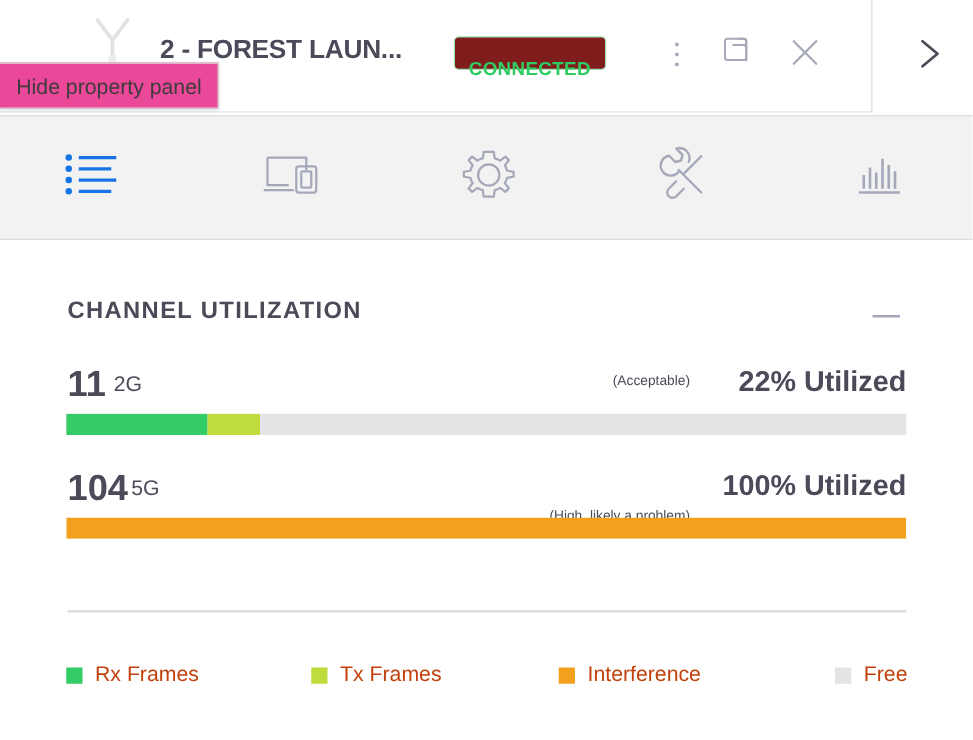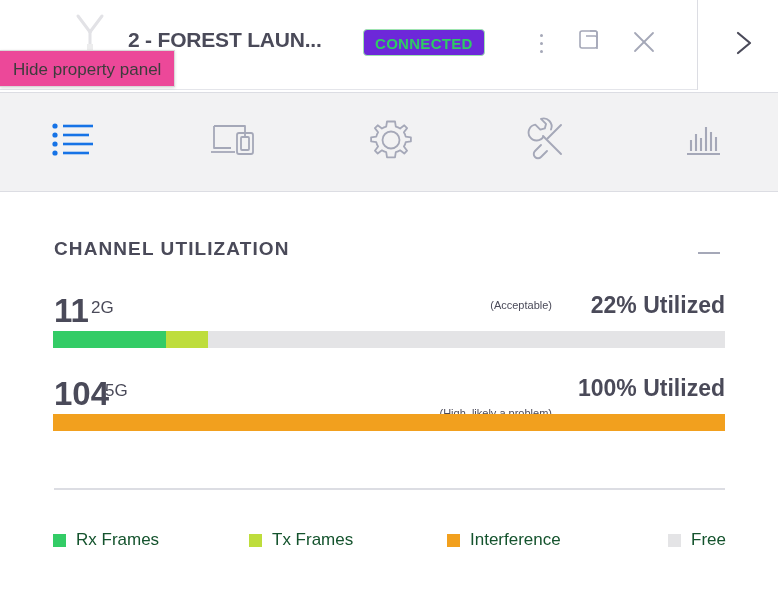--- a/index.html
+++ b/index.html
@@ -60,29 +60,29 @@
     letter-spacing: -0.2px;
     white-space: nowrap;
   }
 
   .status-badge {
     position: absolute;
     left: 363px;
     top: 29px;
     height: 27px;
     line-height: 27px;
-    padding: 0 11px;
+    padding: 12px 11px;
     border: 1px solid #9ee3b0;
     border-radius: 4px;
     color: #2ecc63;
     font-size: 15px;
     font-weight: bold;
     letter-spacing: 0.3px;
     box-sizing: border-box;
-    background: #6d28d9;
+    background: #7f1d1d;
   }
 
   .icon-btn {
     position: absolute;
     color: #a5a8b8;
   }
   .icon-kebab  { left: 532px; top: 28px; width: 20px; height: 30px; }
   .icon-popout { left: 572px; top: 28px; width: 32px; height: 30px; }
   .icon-close  { left: 628px; top: 28px; width: 32px; height: 30px; }
   .icon-chevron{ left: 728px; top: 26px; width: 30px; height: 34px; color:#4a4a59; }
@@ -181,21 +181,21 @@
 
   
   .chan-row { position: absolute; left: 0; width: 778px; }
   .chan-row.r0 { top: 100px; }
   .chan-row.r1 { top: 183px; }
 
   .chan-num {
     position: absolute;
     left: 54px;
     top: 0;
-    font-size: 33px;
+    font-size: 29px;
     font-weight: bold;
     color: #4a4a59;
   }
   .chan-band {
     position: absolute;
     top: 6px;
     font-size: 17px;
     color: #4a4a59;
     font-weight: normal;
   }
@@ -262,21 +262,21 @@
   .legend-item.l2 { left: 447px; }
   .legend-item.l3 { left: 668px; }
   .legend-swatch {
     width: 13px;
     height: 13px;
     margin-right: 10px;
     flex: none;
   }
   .legend-label {
     font-size: 17px;
-    color: #14532d;
+    color: #c2410c;
     white-space: nowrap;
   }
 </style>
 </head>
 <body>
 
 <div class="header">
 
   <span class="ap-icon">
     <svg width="56" height="52" viewBox="0 0 56 52" fill="none">

